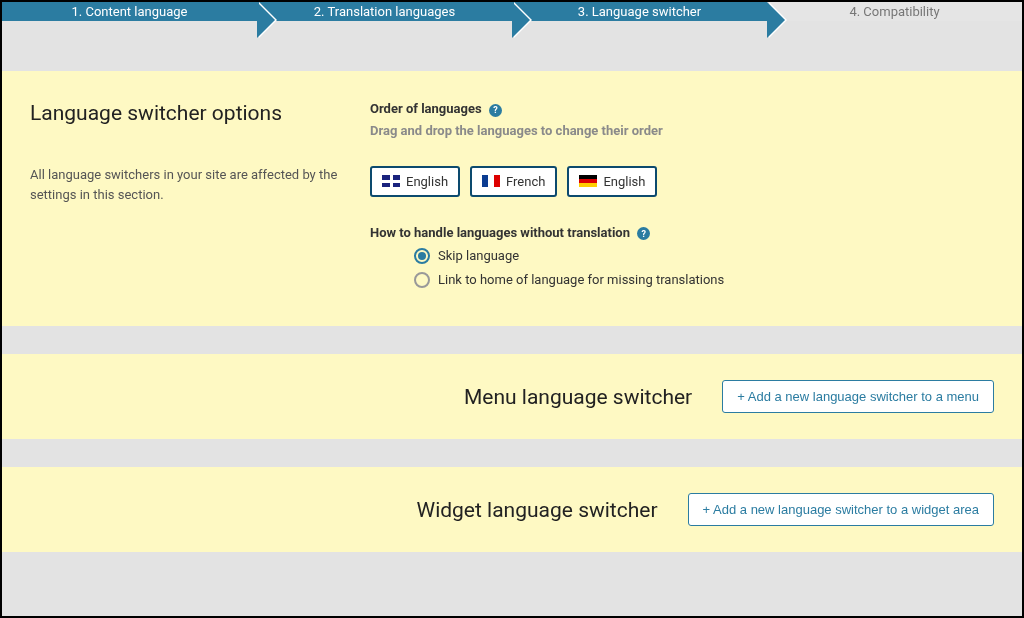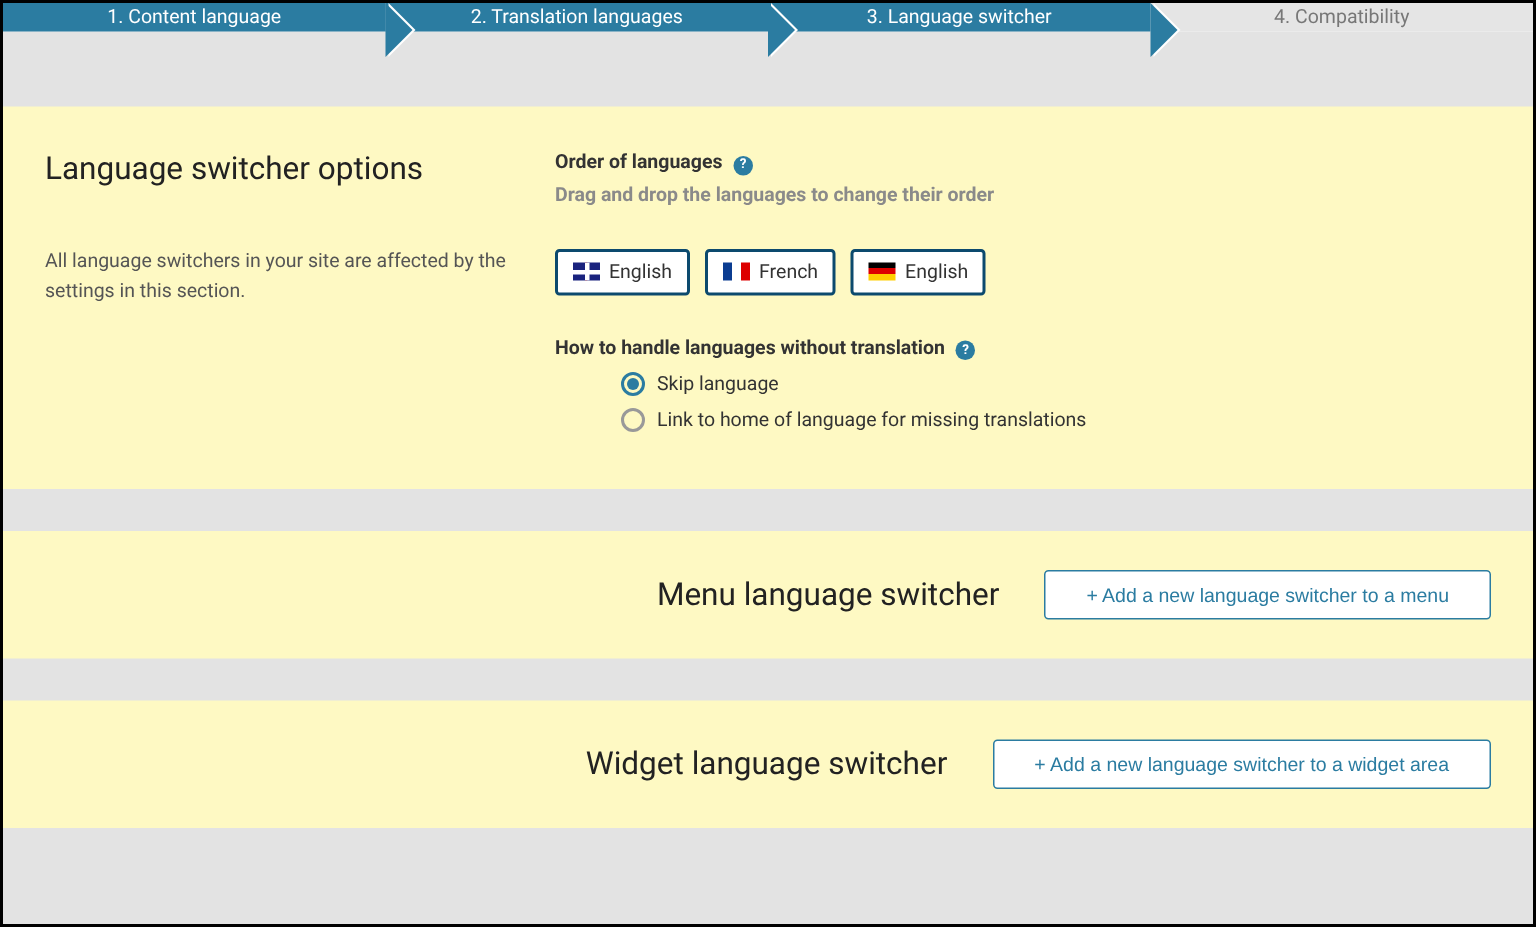--- a/index.html
+++ b/index.html
@@ -124,42 +124,42 @@
     }
     .flag { width: 18px; height: 12px; display: inline-block; position: relative; overflow:hidden; }
     .flag-uk { background: #1a237e; }
     .flag-uk::before { content:""; position:absolute; inset:0; background:
       linear-gradient(#fff,#fff) center/100% 3px no-repeat,
       linear-gradient(#fff,#fff) center/3px 100% no-repeat,
       linear-gradient(#c00,#c00) center/100% 1.5px no-repeat,
       linear-gradient(#c00,#c00) center/1.5px 100% no-repeat; }
     .flag-fr { background: linear-gradient(to right,#0b3c91 0 33.3%,#fff 33.3% 66.6%,#d00 66.6% 100%); }
     .flag-de { background: linear-gradient(#000 0 33.3%,#d00 33.3% 66.6%,#ffce00 66.6% 100%); }
-    .radio-row { display: flex; align-items: center; margin: 8px 0; cursor: pointer; padding-left: 44px; }
+    .radio-row { display: flex; margin: 8px 0; cursor: pointer; padding-left: 44px; }
     .radio {
       width: 16px; height: 16px;
       border: 2px solid #2b7ca1;
       border-radius: 50%;
       display: inline-flex;
       align-items: center;
       justify-content: center;
       margin-right: 8px;
     }
     .radio.checked::after {
       content:""; width:8px; height:8px; background:#2b7ca1; border-radius:50%;
     }
     .radio.unchecked { border-color:#999; }
     .radio-label { font-size: 13px; color: #333; }
     .panel.row { align-items: center; justify-content: flex-end; padding: 26px 28px; }
     .outline-btn {
       border: 1px solid #2b7ca1;
       color: #2b7ca1;
       background: #fff;
       border-radius: 3px;
-      padding: 8px 27px;
+      padding: 8px 14px;
       font-size: 13px;
       cursor: pointer;
     }
   </style>
 </head>
 <body>
 
 <div class="wizard-steps">
 
 <div class="step done">1. Content language</div>

